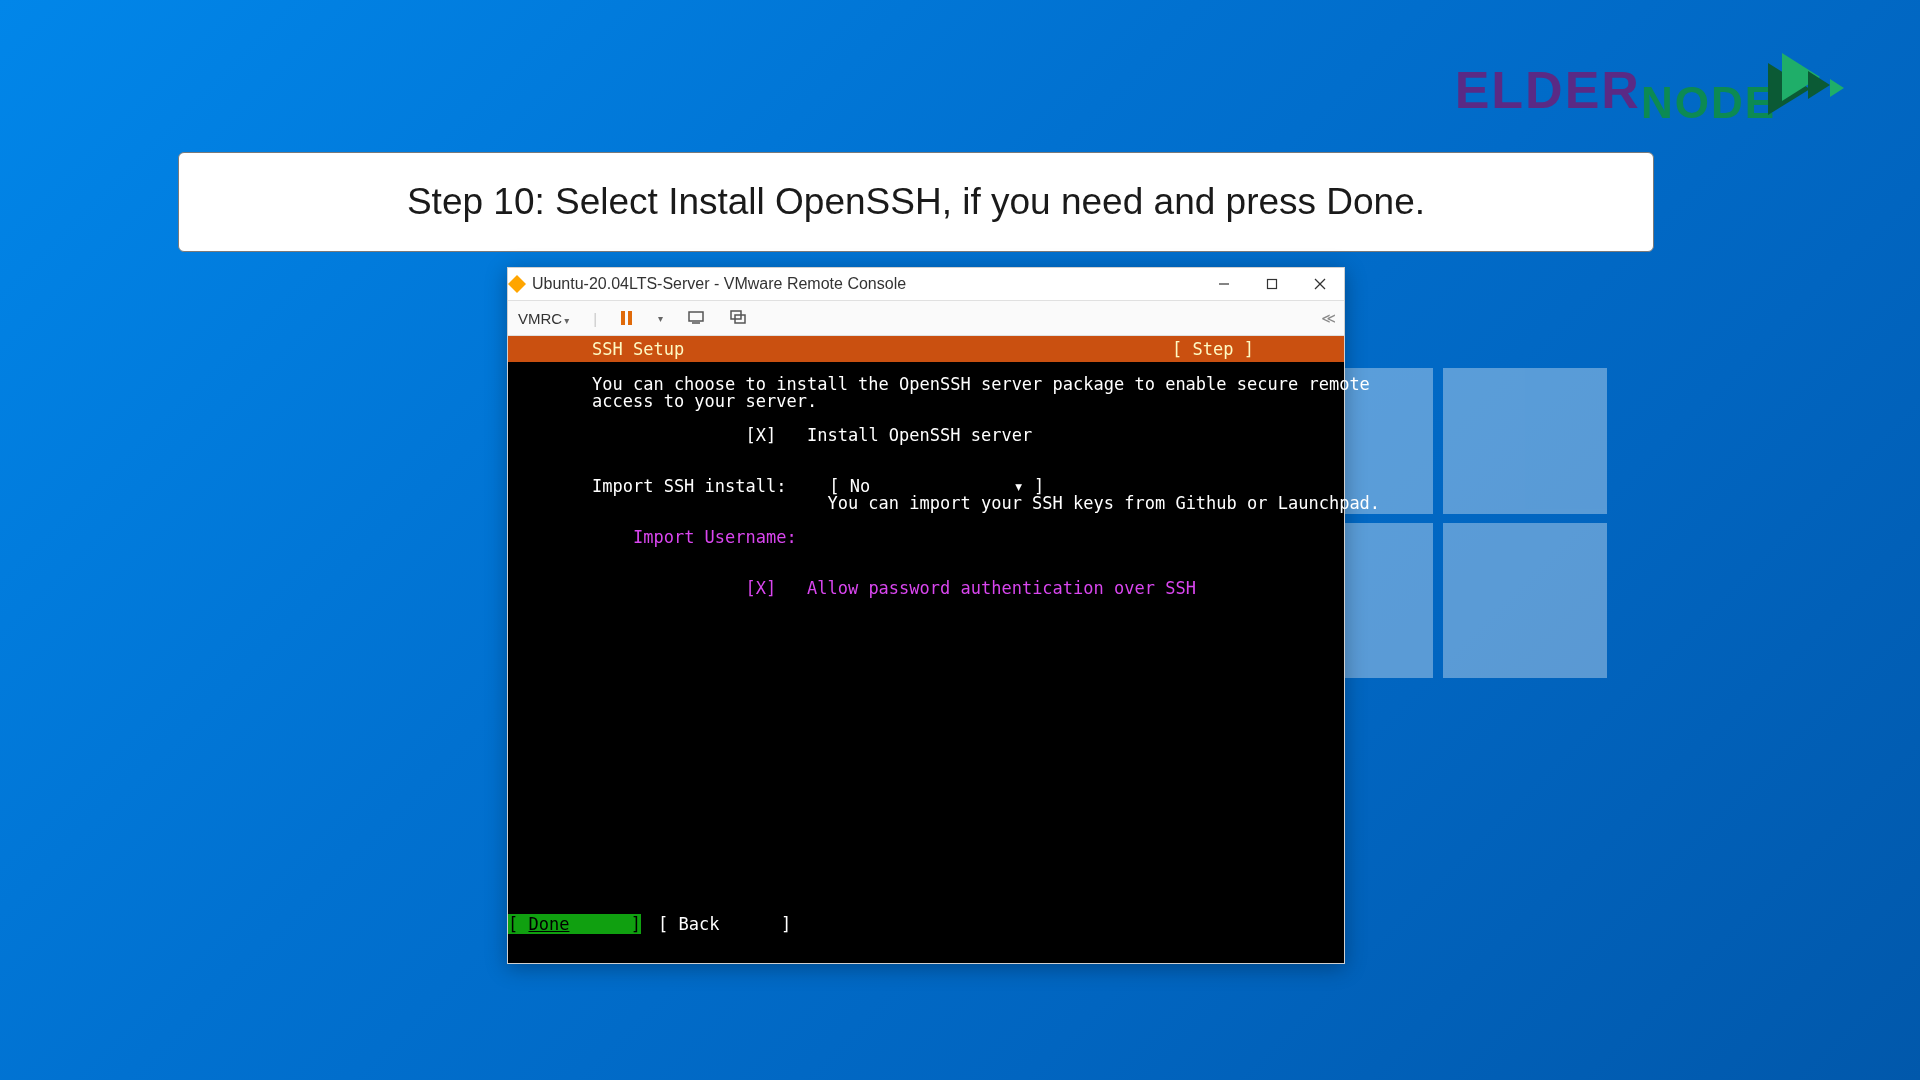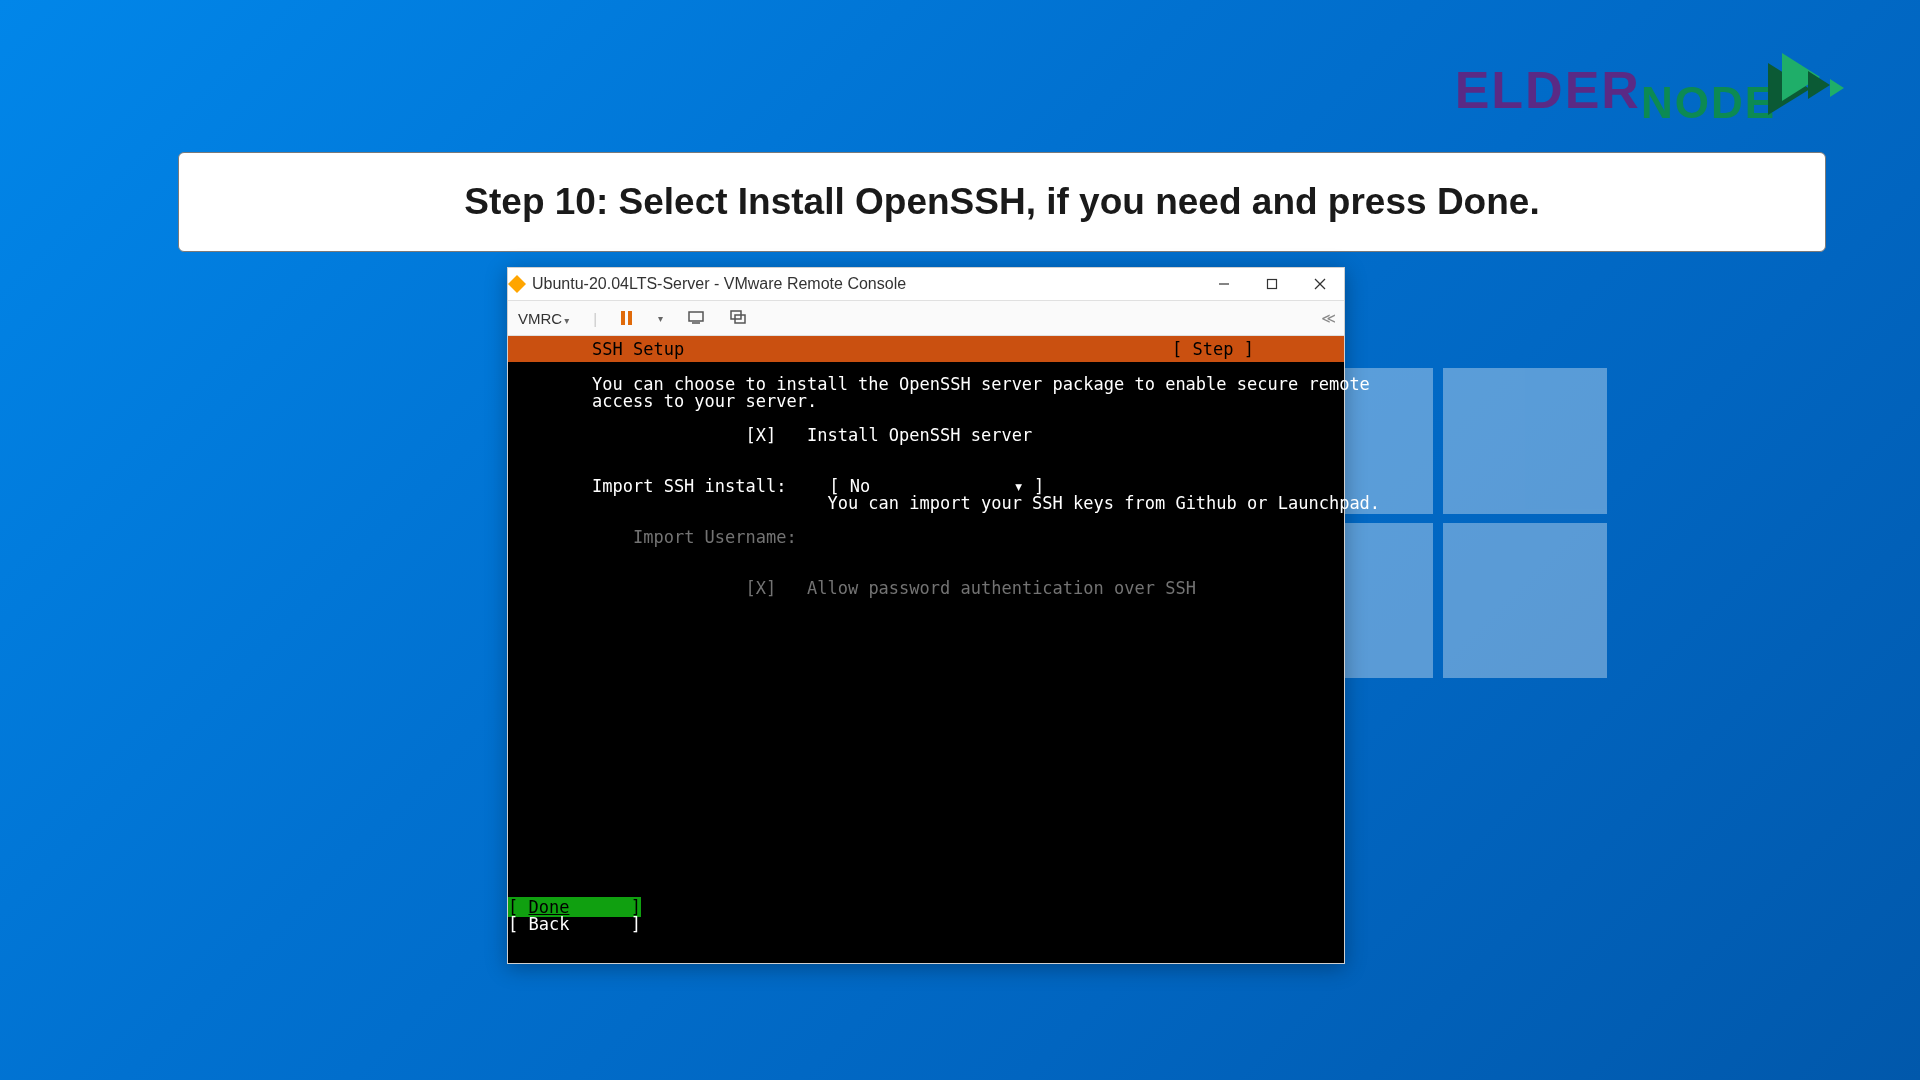--- a/index.html
+++ b/index.html
@@ -39,31 +39,31 @@
     .brand-mark .tri { position:absolute; width:0; height:0; }
     .tri1 { left:0px; top:10px; border-top:26px solid transparent; border-bottom:26px solid transparent; border-left:42px solid #0b5a35;}
     .tri2 { left:14px; top:0px; border-top:24px solid transparent; border-bottom:24px solid transparent; border-left:38px solid #1fae69;}
     .tri3 { left:40px; top:18px; border-top:14px solid transparent; border-bottom:14px solid transparent; border-left:22px solid #0b5a35;}
     .tri4 { left:62px; top:26px; border-top:9px solid transparent; border-bottom:9px solid transparent; border-left:14px solid #1fae69;}
 
     .instruction-box {
       position: absolute;
       left: 178px;
       top: 152px;
-      width: 1648px;
+      width: 1476px;
       height: 100px;
       background: #fff;
       border: 1px solid #7a7a7a;
       border-radius: 6px;
       display: flex;
       align-items: center;
       justify-content: center;
       font-size: 37px;
       color: #1a1a1a;
-      font-weight: 700;
+      font-weight: 400;
       font-family: "Segoe UI", Arial, sans-serif;
     }
 
     .vmrc-window {
       position: absolute;
       left: 507px;
       top: 267px;
       width: 838px;
       height: 697px;
       background: #fff;
@@ -113,27 +113,27 @@
       color: #fff;
       display: flex;
       flex-direction: column;
     }
     .console-header {
       background: #ca5010;
       height: 26px;
       display: flex;
       align-items: center;
       padding: 0 0 0 84px;
-      color: #000000;
+      color: #fef9c3;
     }
     .console-header .help { margin-left: auto; margin-right: 90px; }
     .console-body { padding: 14px 0 0 84px; white-space: pre; }
-    .dimmed { color: #737373; }
+    .dimmed { color: #d946ef; }
     .dropdown-slot { display:inline-block;margin-left:12px; }
-    .console-footer { margin-top: auto; padding-bottom: 30px; display:flex; flex-direction:column; align-items:flex-start; gap:0; }
+    .console-footer { margin-top: auto; padding-bottom: 30px; display:flex; align-items:flex-start; gap:17px; }
     .action-btn { width: 116px; text-align:left; font-family:inherit; font-size:inherit;}
     .done-btn { background: #10a010; color:#000; }
     .back-btn { color:#fff; }
     .bracket-l, .bracket-r { color:#fff; }
     .done-line .bracket-l, .done-line .bracket-r { color: #000; background:#10a010; }
   </style>
 </head>
 <body>
 
 <div class="windows-logo">

